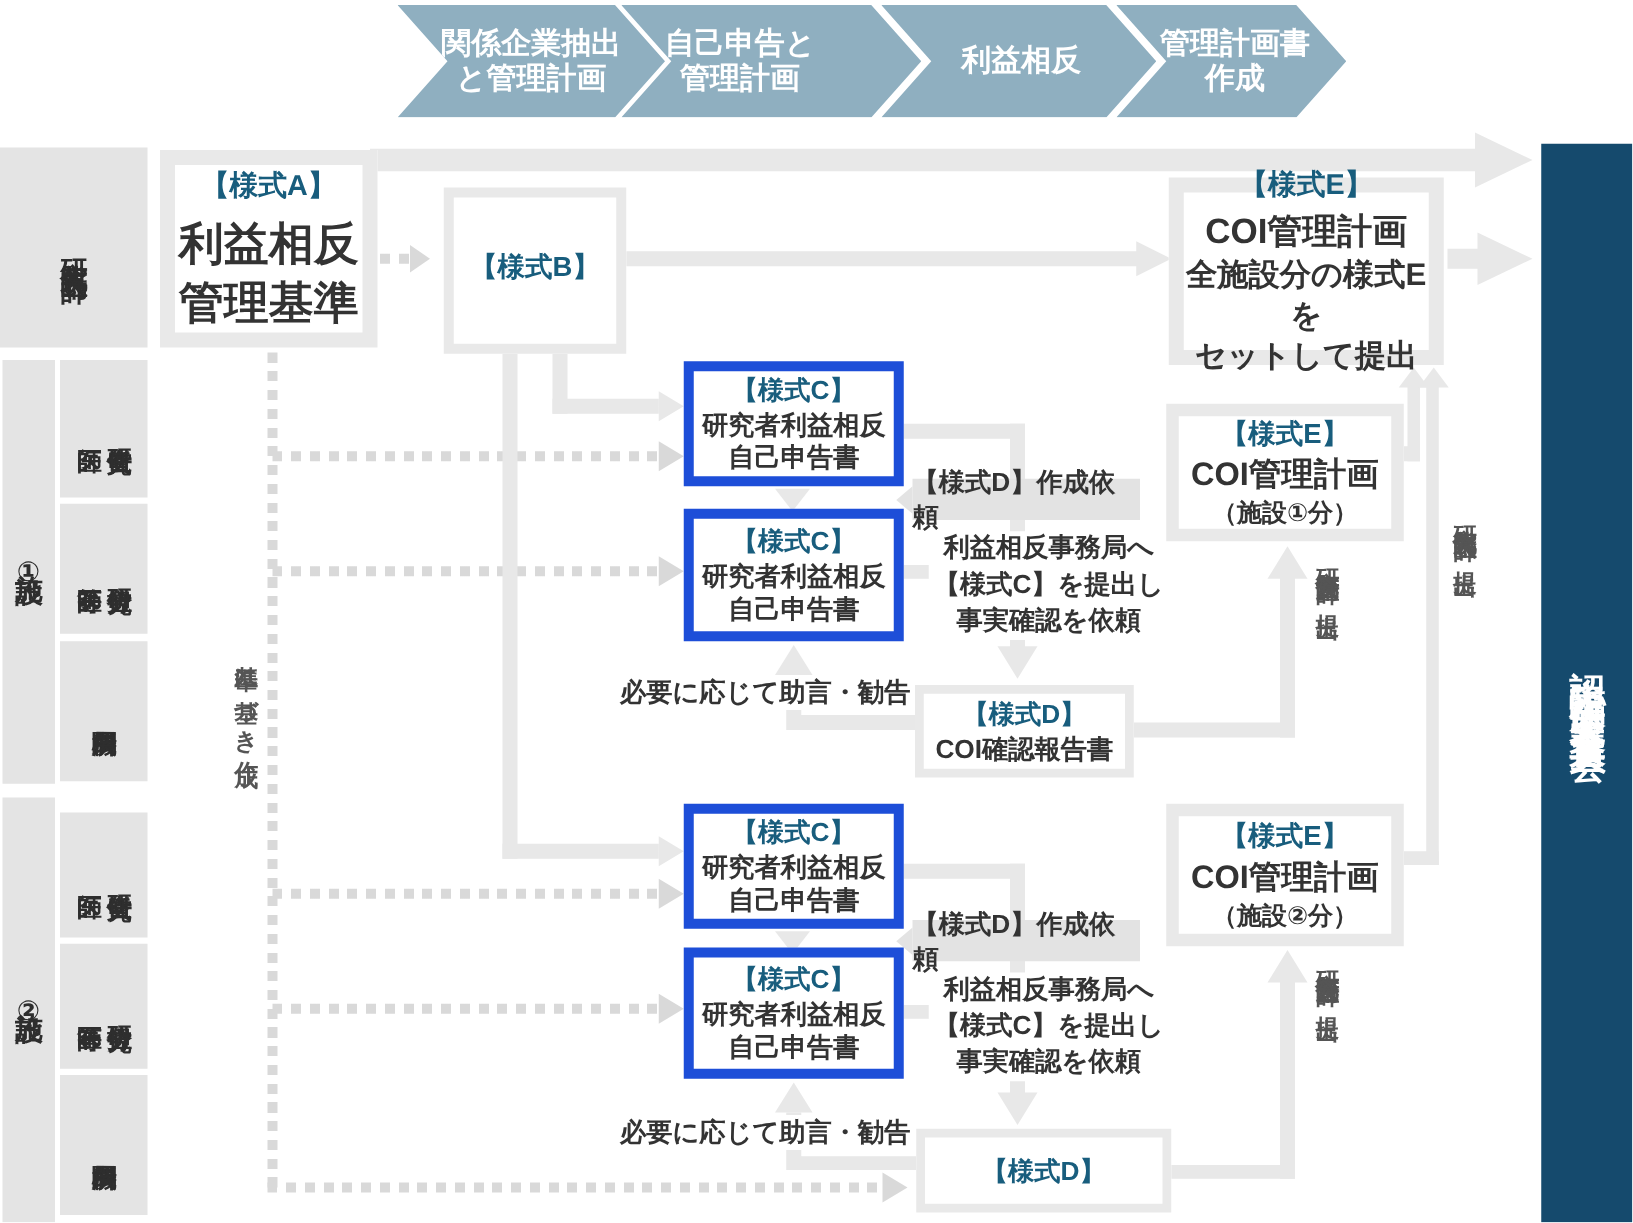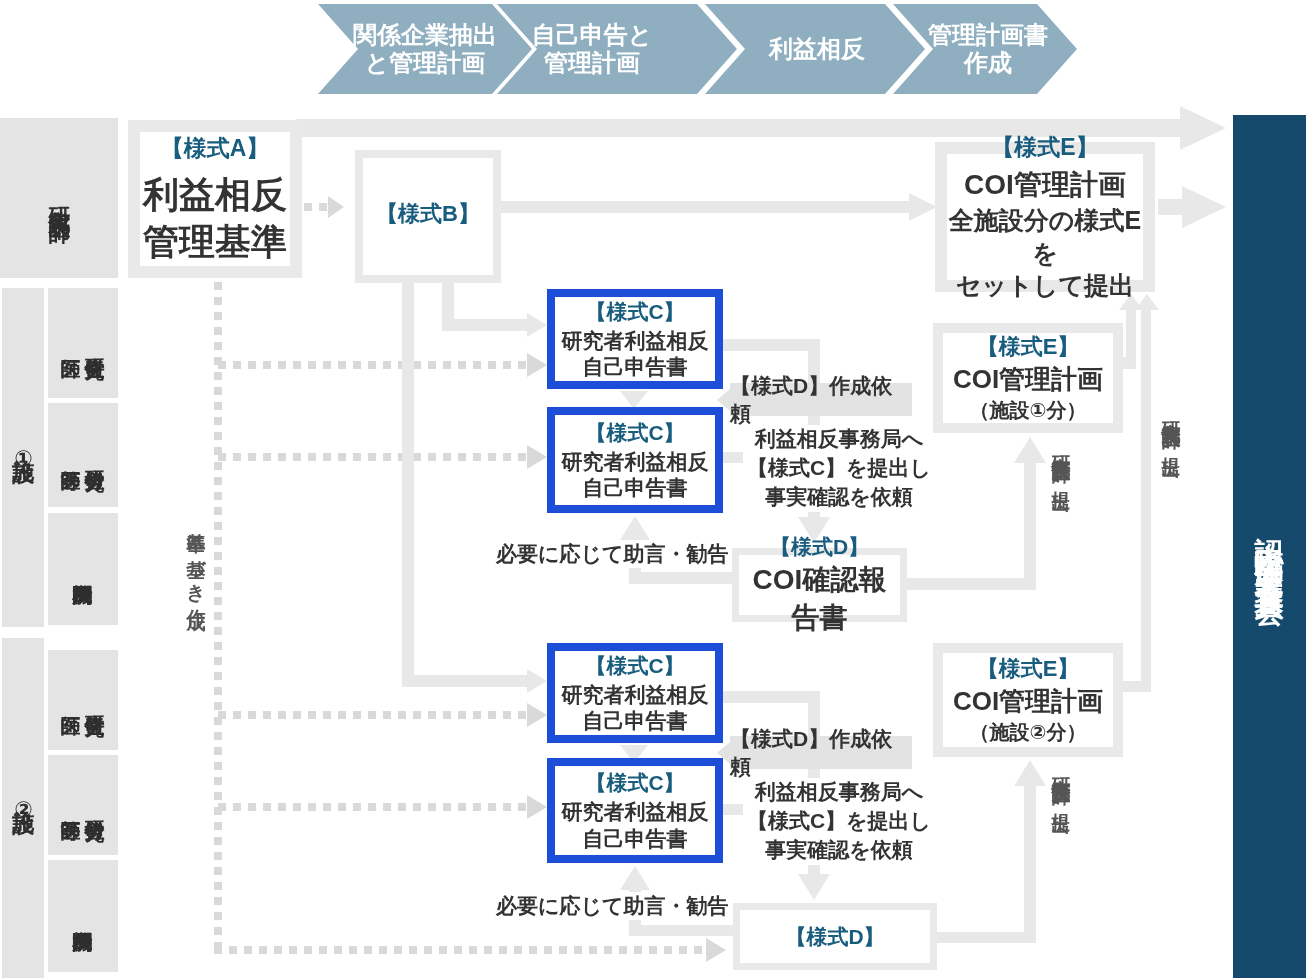--- a/index.html
+++ b/index.html
@@ -170,21 +170,21 @@
 自己申告書</div>
   </div>
   <div class="fbox thin" style="left:547px;top:758px;width:176px;height:105px;box-sizing:border-box;">
     <div class="tag" style="font-size:21px;margin-bottom:2px;">【様式C】</div>
     <div class="ttl" style="font-size:21px;line-height:1.25;">研究者利益相反
 自己申告書</div>
   </div>
 
   <div class="fbox" style="left:732px;top:548px;width:175px;height:74px;border:7px solid #e9e9e9;box-sizing:border-box;">
     <div class="tag" style="font-size:21px;">【様式D】</div>
-    <div class="ttl" style="font-size:28px;">COI確認報告書</div>
+    <div class="ttl" style="font-size:21px;">COI確認報告書</div>
   </div>
   <div class="fbox" style="left:733px;top:903px;width:204px;height:67px;border:7px solid #e9e9e9;box-sizing:border-box;">
     <div class="tag" style="font-size:21px;">【様式D】</div>
   </div>
 
   <div class="fbox" style="left:935px;top:142px;width:220px;height:150px;border:12px solid #e9e9e9;box-sizing:border-box;">
     <div class="tag" style="font-size:23px;margin-bottom:3px;">【様式E】</div>
     <div class="ttl" style="font-size:28px;">COI管理計画</div>
     <div class="sub" style="font-size:25px;line-height:1.3;">全施設分の様式Eを
 セットして提出</div>

